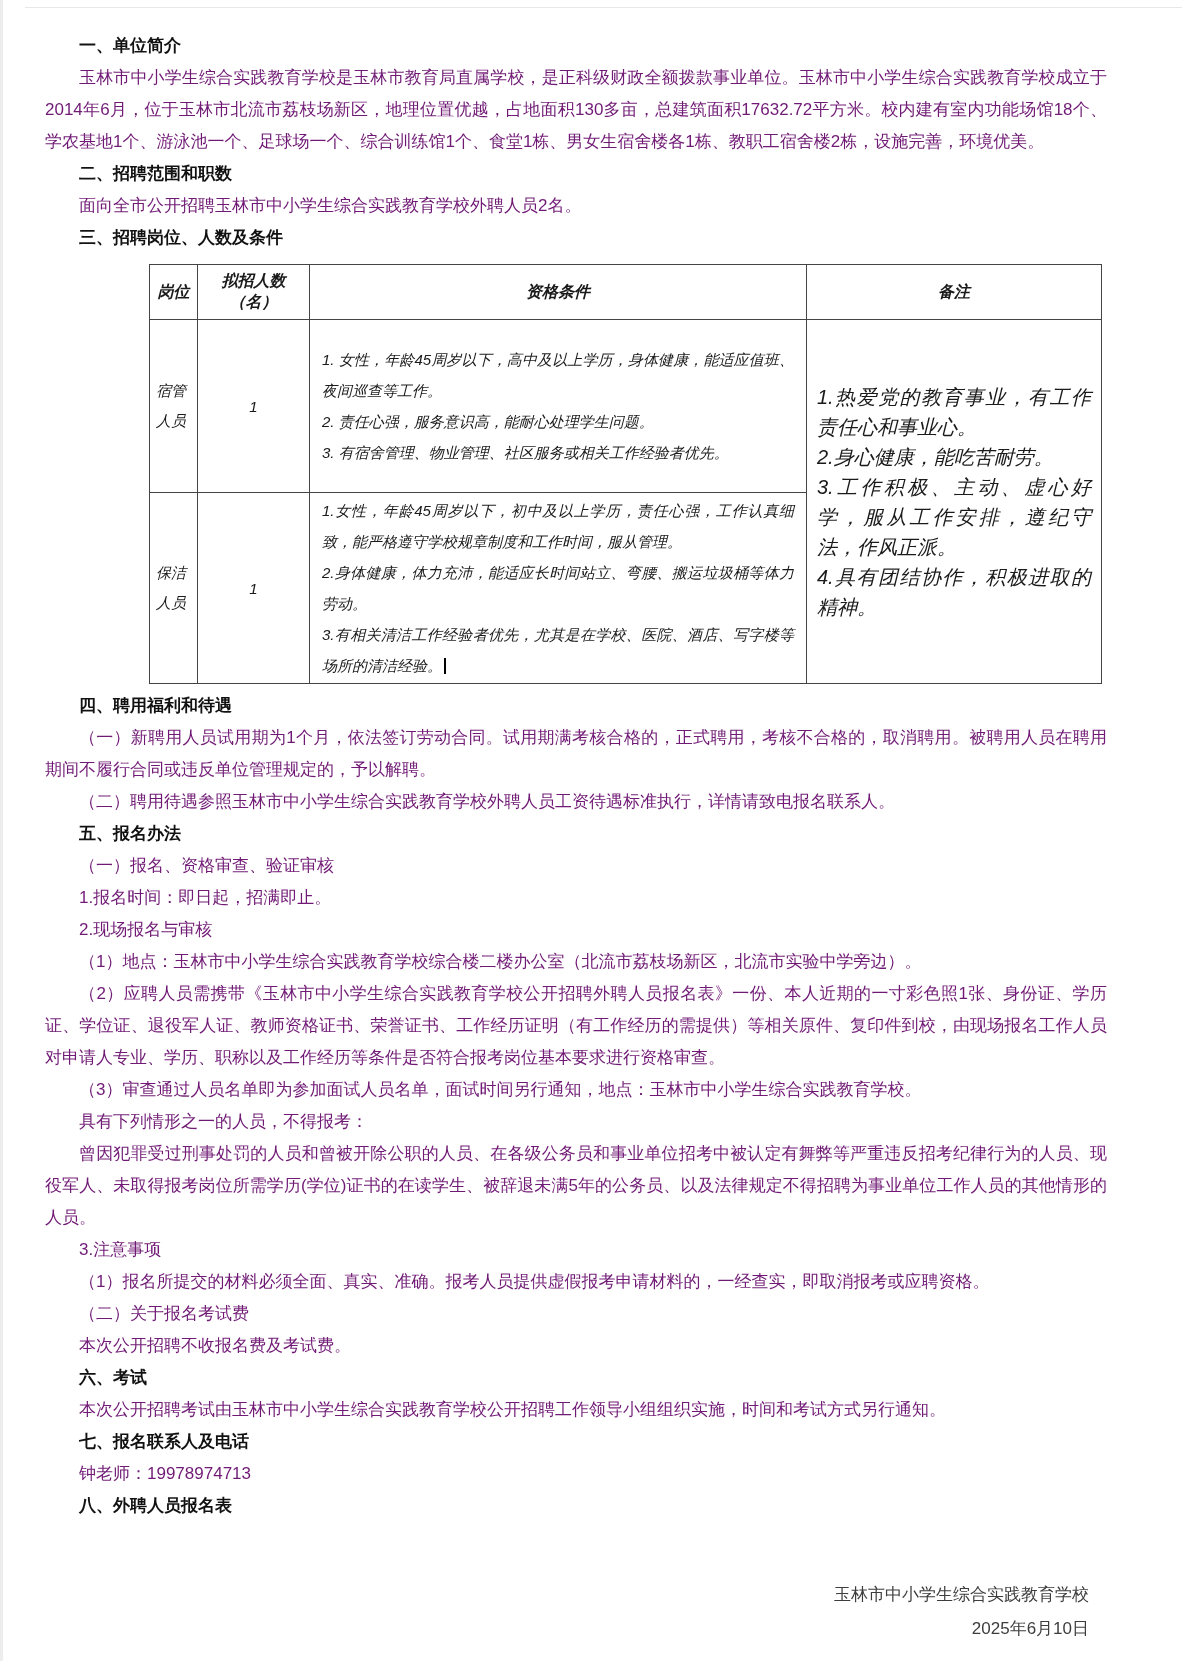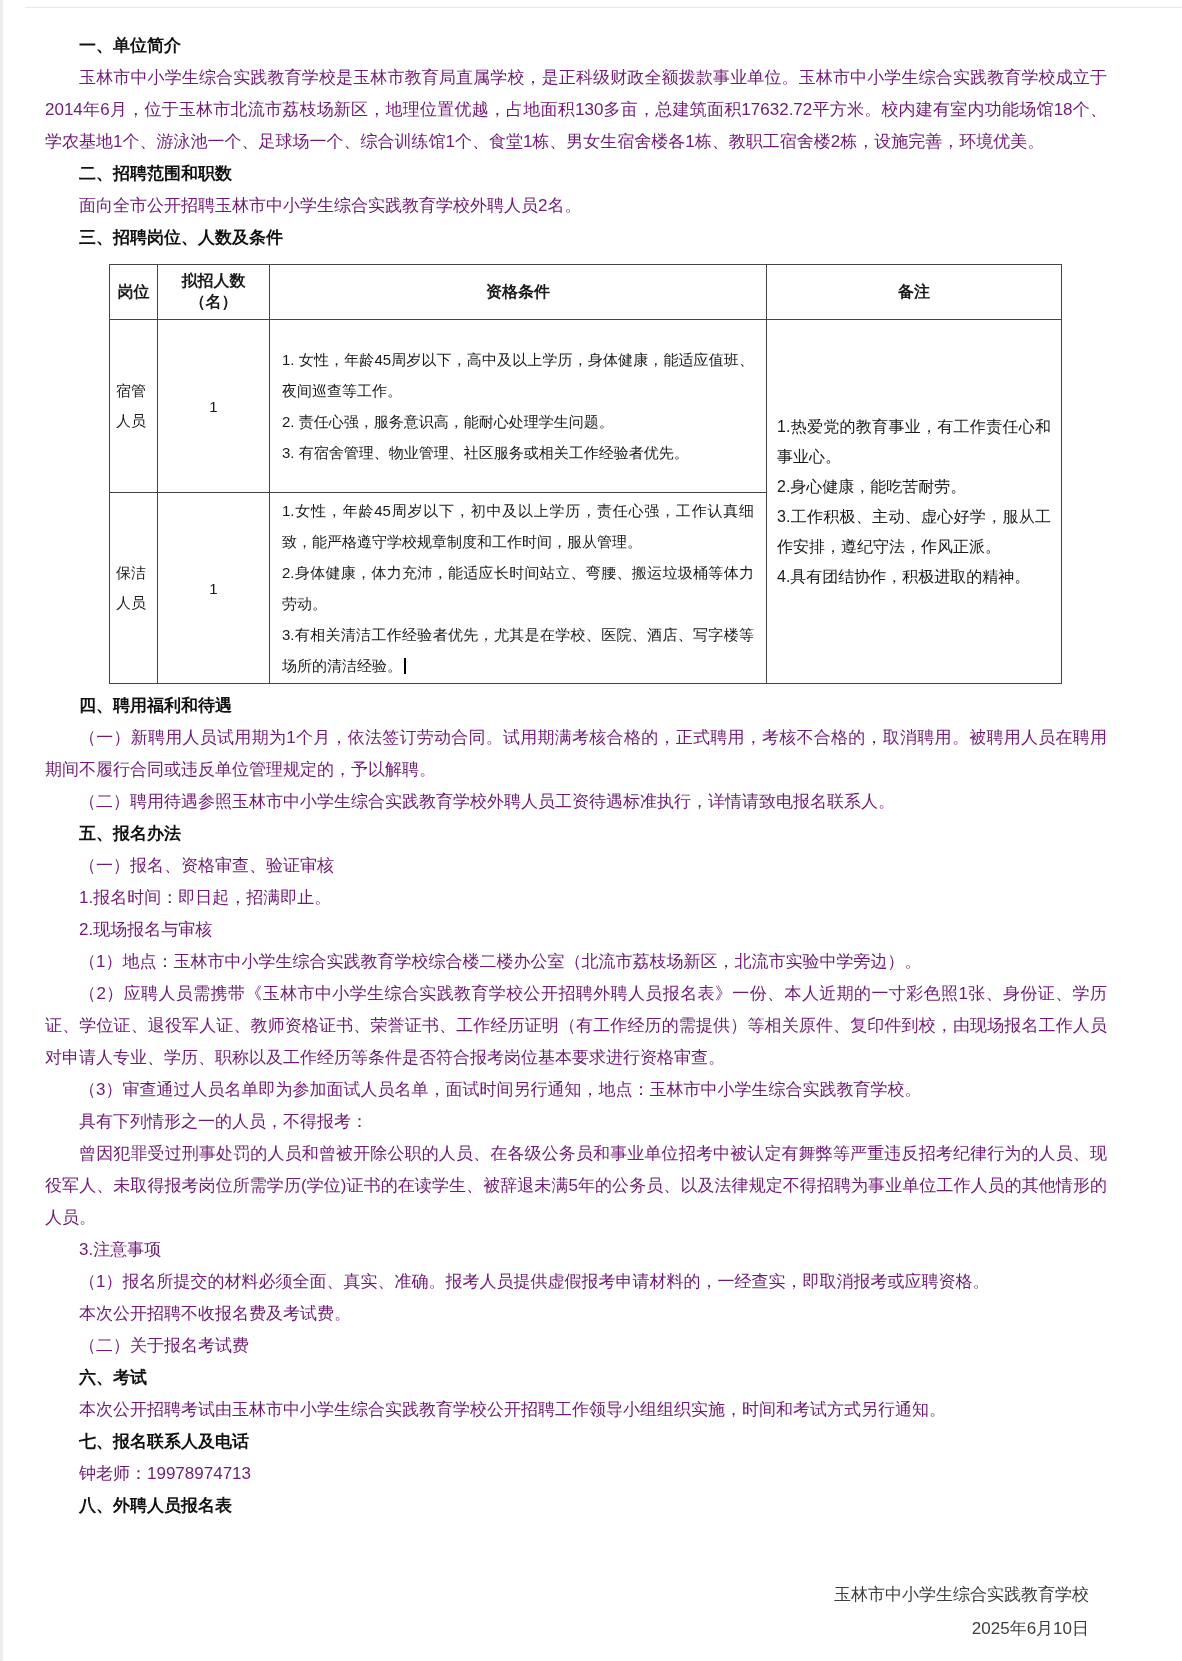--- a/index.html
+++ b/index.html
@@ -28,22 +28,23 @@
     text-indent: 2em;
     text-align: justify;
     color: #701a75;
   }
   .heading { font-weight: 700; color: #111111; font-family: Liberation Serif, serif; }
 
   table.recruit {
     border-collapse: collapse;
     table-layout: fixed;
     width: 952px;
-    margin: 10px 0 6px 64px;
+    margin: 10px 0 6px 104px;
     color: #1a1a1a;
+    font-style: italic;
   }
   .recruit th, .recruit td {
     border: 1px solid #444444;
     overflow: hidden;
   }
   .recruit th {
     font-size: 16px;
     font-weight: 700;
     text-align: center;
     height: 52px;
@@ -72,21 +73,21 @@
     font-size: 15px;
     line-height: 31px;
     text-align: justify;
   }
   td.remarks {
     vertical-align: middle;
     padding: 0 10px;
   }
   td.remarks p {
     margin: 0;
-    font-size: 16px;
+    font-size: 20px;
     line-height: 30px;
     text-align: justify;
   }
   .caret {
     display: inline-block;
     width: 2px;
     height: 16px;
     background: #000000;
     vertical-align: -3px;
     margin-left: 2px;
@@ -168,22 +169,22 @@
   <p class="blk">（一）报名、资格审查、验证审核</p>
   <p class="blk">1.报名时间：即日起，招满即止。</p>
   <p class="blk">2.现场报名与审核</p>
   <p class="blk">（1）地点：玉林市中小学生综合实践教育学校综合楼二楼办公室（北流市荔枝场新区，北流市实验中学旁边）。</p>
   <p class="blk">（2）应聘人员需携带《玉林市中小学生综合实践教育学校公开招聘外聘人员报名表》一份、本人近期的一寸彩色照1张、身份证、学历证、学位证、退役军人证、教师资格证书、荣誉证书、工作经历证明（有工作经历的需提供）等相关原件、复印件到校，由现场报名工作人员对申请人专业、学历、职称以及工作经历等条件是否符合报考岗位基本要求进行资格审查。</p>
   <p class="blk">（3）审查通过人员名单即为参加面试人员名单，面试时间另行通知，地点：玉林市中小学生综合实践教育学校。</p>
   <p class="blk">具有下列情形之一的人员，不得报考：</p>
   <p class="blk">曾因犯罪受过刑事处罚的人员和曾被开除公职的人员、在各级公务员和事业单位招考中被认定有舞弊等严重违反招考纪律行为的人员、现役军人、未取得报考岗位所需学历(学位)证书的在读学生、被辞退未满5年的公务员、以及法律规定不得招聘为事业单位工作人员的其他情形的人员。</p>
   <p class="blk">3.注意事项</p>
   <p class="blk">（1）报名所提交的材料必须全面、真实、准确。报考人员提供虚假报考申请材料的，一经查实，即取消报考或应聘资格。</p>
+  <p class="blk">（二）关于报名考试费</p>
   <p class="blk">本次公开招聘不收报名费及考试费。</p>
-  <p class="blk">（二）关于报名考试费</p>
   <p class="blk heading">六、考试</p>
   <p class="blk">本次公开招聘考试由玉林市中小学生综合实践教育学校公开招聘工作领导小组组织实施，时间和考试方式另行通知。</p>
   <p class="blk heading">七、报名联系人及电话</p>
   <p class="blk">钟老师：19978974713</p>
   <p class="blk heading">八、外聘人员报名表</p>
 
   <div class="signature">
     <p>玉林市中小学生综合实践教育学校</p>
     <p>2025年6月10日</p>
   </div>

